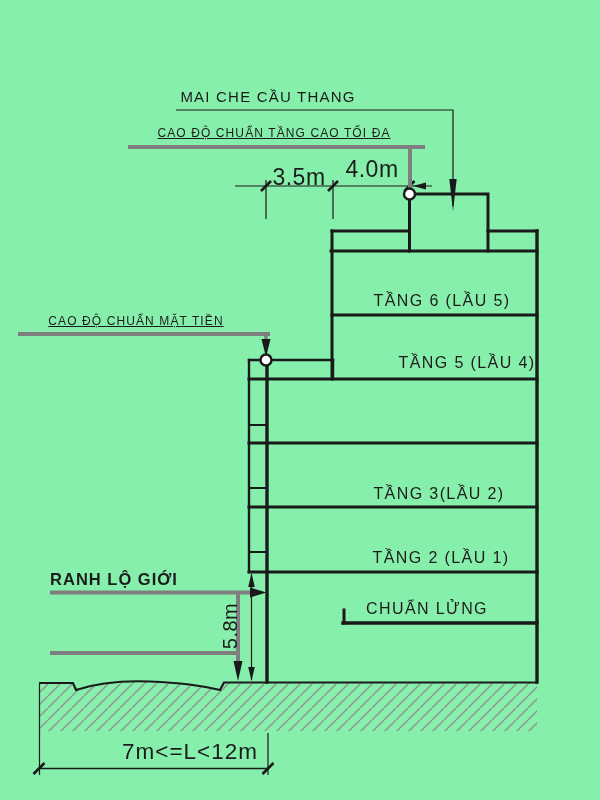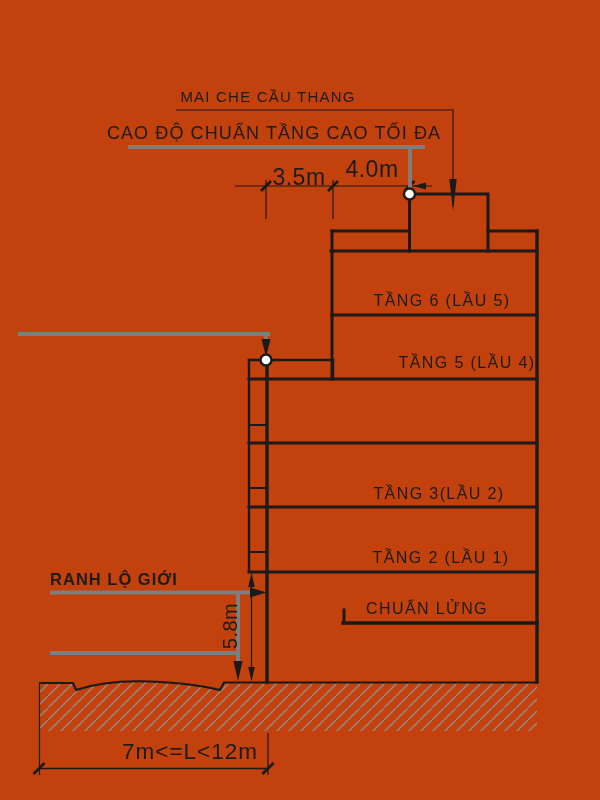--- a/index.html
+++ b/index.html
@@ -1,27 +1,27 @@
 <!DOCTYPE html>
 <html><head>
 <meta charset="utf-8">
 <style>
   html,body{margin:0;padding:0;background:#ffffff;}
-  #canvas{position:relative;width:600px;height:800px;background:#c2410c;overflow:hidden;}
+  #canvas{position:relative;width:600px;height:800px;background:#86efac;overflow:hidden;}
   #canvas svg{position:absolute;left:0;top:0;}
   .lbl{
     position:absolute;
     transform:translate(-50%,-50%);
     font-family:"Liberation Sans", sans-serif;
     color:#1c1c1c;
     white-space:nowrap;
     line-height:1;
   }
   .rot{transform:translate(-50%,-50%) rotate(-90deg);}
-  .f-callout{font-size:18px;letter-spacing:1.1px;}
+  .f-callout{font-size:12px;letter-spacing:1.1px;text-decoration:underline;}
   .f-callout-sm{font-size:16.5px;letter-spacing:1px;font-weight:bold;}
   .f-floor{font-size:16px;letter-spacing:1.4px;}
   .f-dim{font-size:23px;letter-spacing:0.5px;}
   .f-dim-big{font-size:22.5px;letter-spacing:1px;}
   .f-dim-rot{font-size:20px;letter-spacing:0.5px;}
   .f-top{font-size:15px;letter-spacing:1.2px;}
 </style>
 </head>
 <body>
 
@@ -119,20 +119,21 @@
     </g>
 
     <circle cx="409.5" cy="194" r="5.5" fill="#ffffff" stroke="#1a1a1a" stroke-width="2.4"></circle>
     <circle cx="266" cy="360" r="5.5" fill="#ffffff" stroke="#1a1a1a" stroke-width="2.4"></circle>
   </svg>
 
   <div class="lbl f-top" style="left:268px;top:96px;">MAI CHE CẦU THANG</div>
   <div class="lbl f-callout" style="left:274px;top:133px;">CAO ĐỘ CHUẨN TẦNG CAO TỐI ĐA</div>
   <div class="lbl f-dim" style="left:299px;top:177px;">3.5m</div>
   <div class="lbl f-dim" style="left:372px;top:169px;">4.0m</div>
+  <div class="lbl f-callout" style="left:136px;top:321px;">CAO ĐỘ CHUẨN MẶT TIỀN</div>
 
   <div class="lbl f-floor" style="left:442px;top:301px;">TẦNG 6 (LẦU 5)</div>
   <div class="lbl f-floor" style="left:467px;top:363px;">TẦNG 5 (LẦU 4)</div>
   <div class="lbl f-floor" style="left:439px;top:494px;">TẦNG 3(LẦU 2)</div>
   <div class="lbl f-floor" style="left:441px;top:558px;">TẦNG 2 (LẦU 1)</div>
   <div class="lbl f-floor" style="left:427px;top:609px;">CHUẨN LỬNG</div>
 
   <div class="lbl f-callout-sm" style="left:114px;top:579px;">RANH LỘ GIỚI</div>
   <div class="lbl rot f-dim-rot" style="left:230px;top:626px;">5.8m</div>
   <div class="lbl f-dim-big" style="left:154px;top:752px;margin-left:36px;">7m&lt;=L&lt;12m</div>

